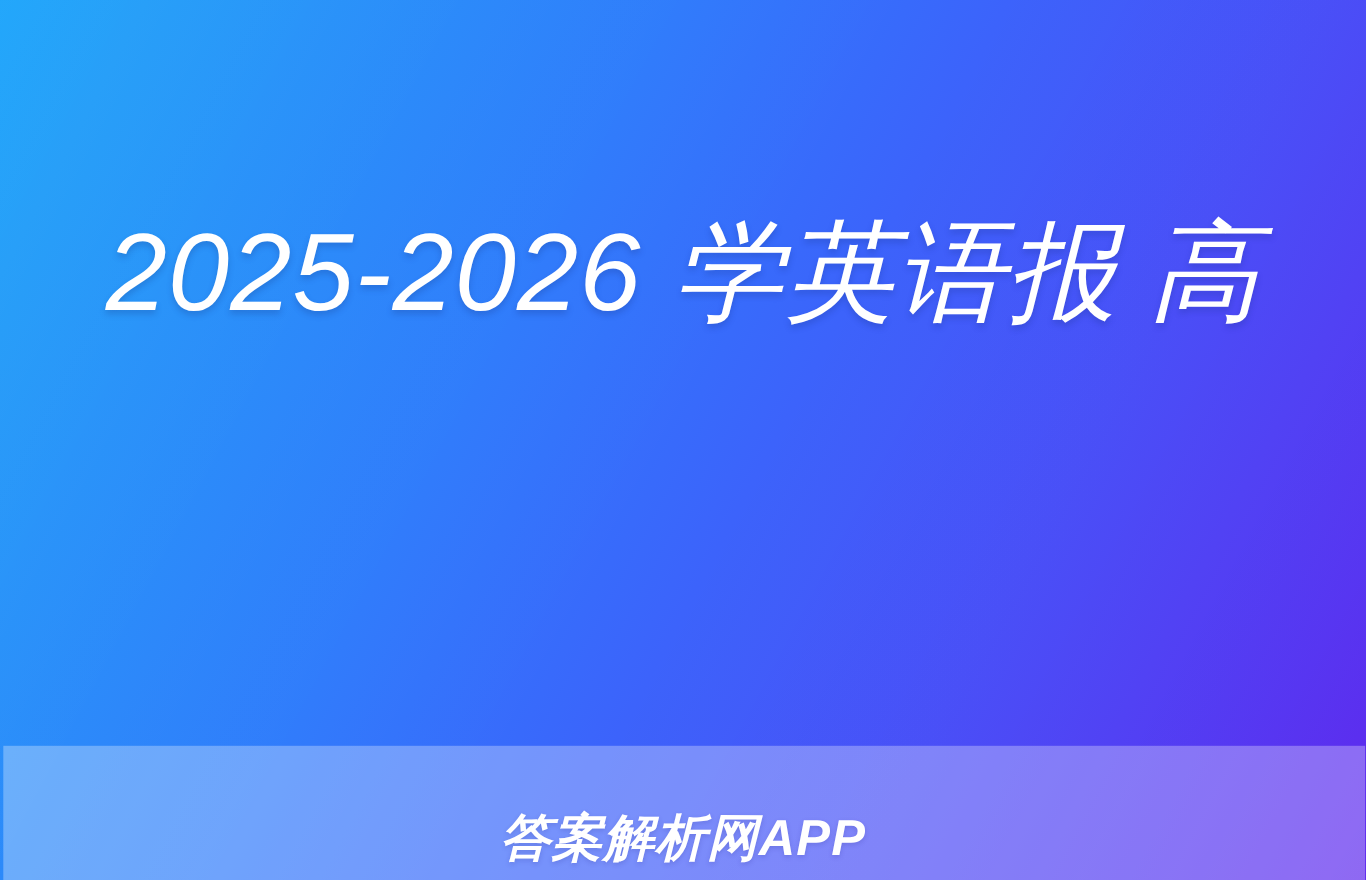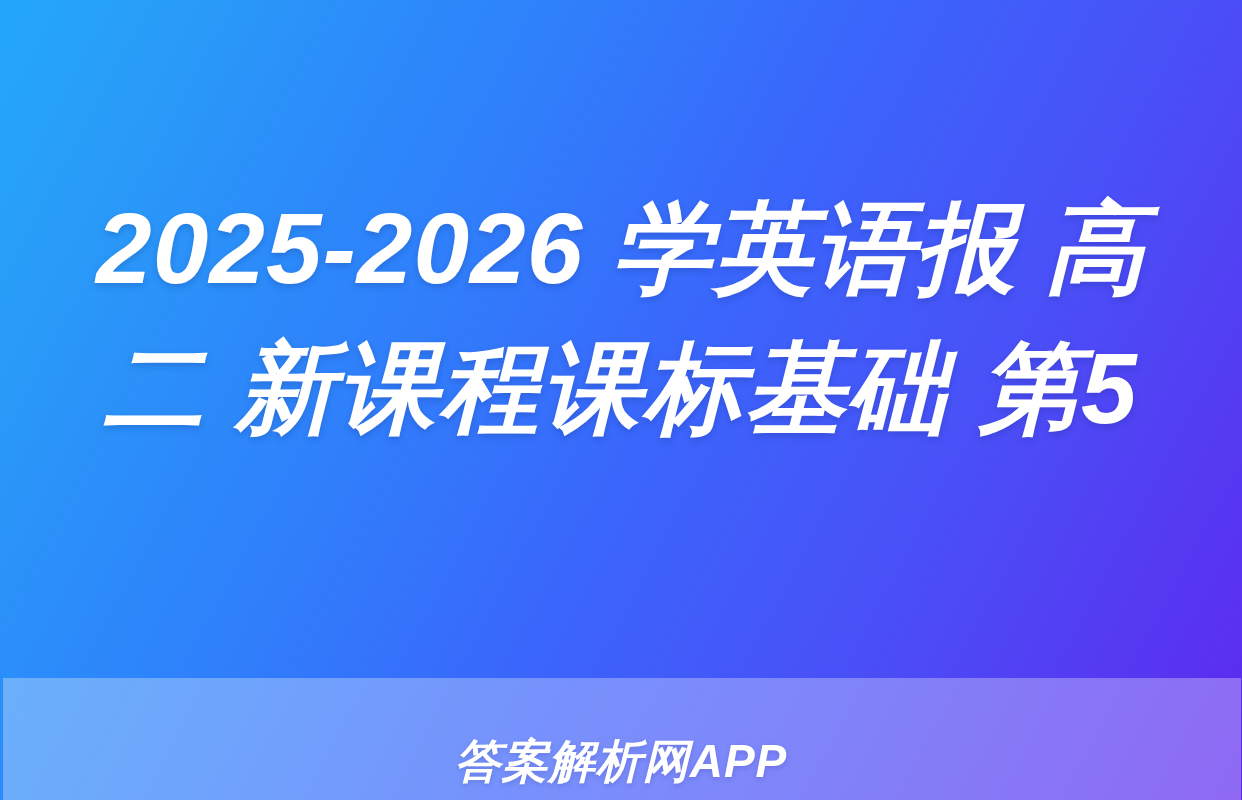--- a/index.html
+++ b/index.html
@@ -52,21 +52,21 @@
     box-sizing: border-box;
   }
 
   .title-line {
     display: block;
     width: 100%;
     text-align: center;
     color: #ffffff;
     font-size: 100px;
     line-height: 140px;
-    font-weight: 700;
+    font-weight: 400;
     font-style: italic;
     letter-spacing: 2px;
     white-space: nowrap;
     text-shadow: 0 3px 6px rgba(18, 40, 120, 0.22);
   }
 
   .title-line.latin-lead {
     letter-spacing: 1px;
   }
 
@@ -97,20 +97,19 @@
 </style>
 </head>
 <body>
 
 <div class="poster">
 
   <div class="sheen"></div>
 
   <div class="title-block">
     <span class="title-line latin-lead">2025-2026 学英语报 高</span>
-    <span class="title-line">二 新课程课标基础 第5</span>
   </div>
 
   <div class="bottom-band">
     <span class="watermark">答案解析网APP</span>
   </div>
 
 </div>
 
 </body></html>

